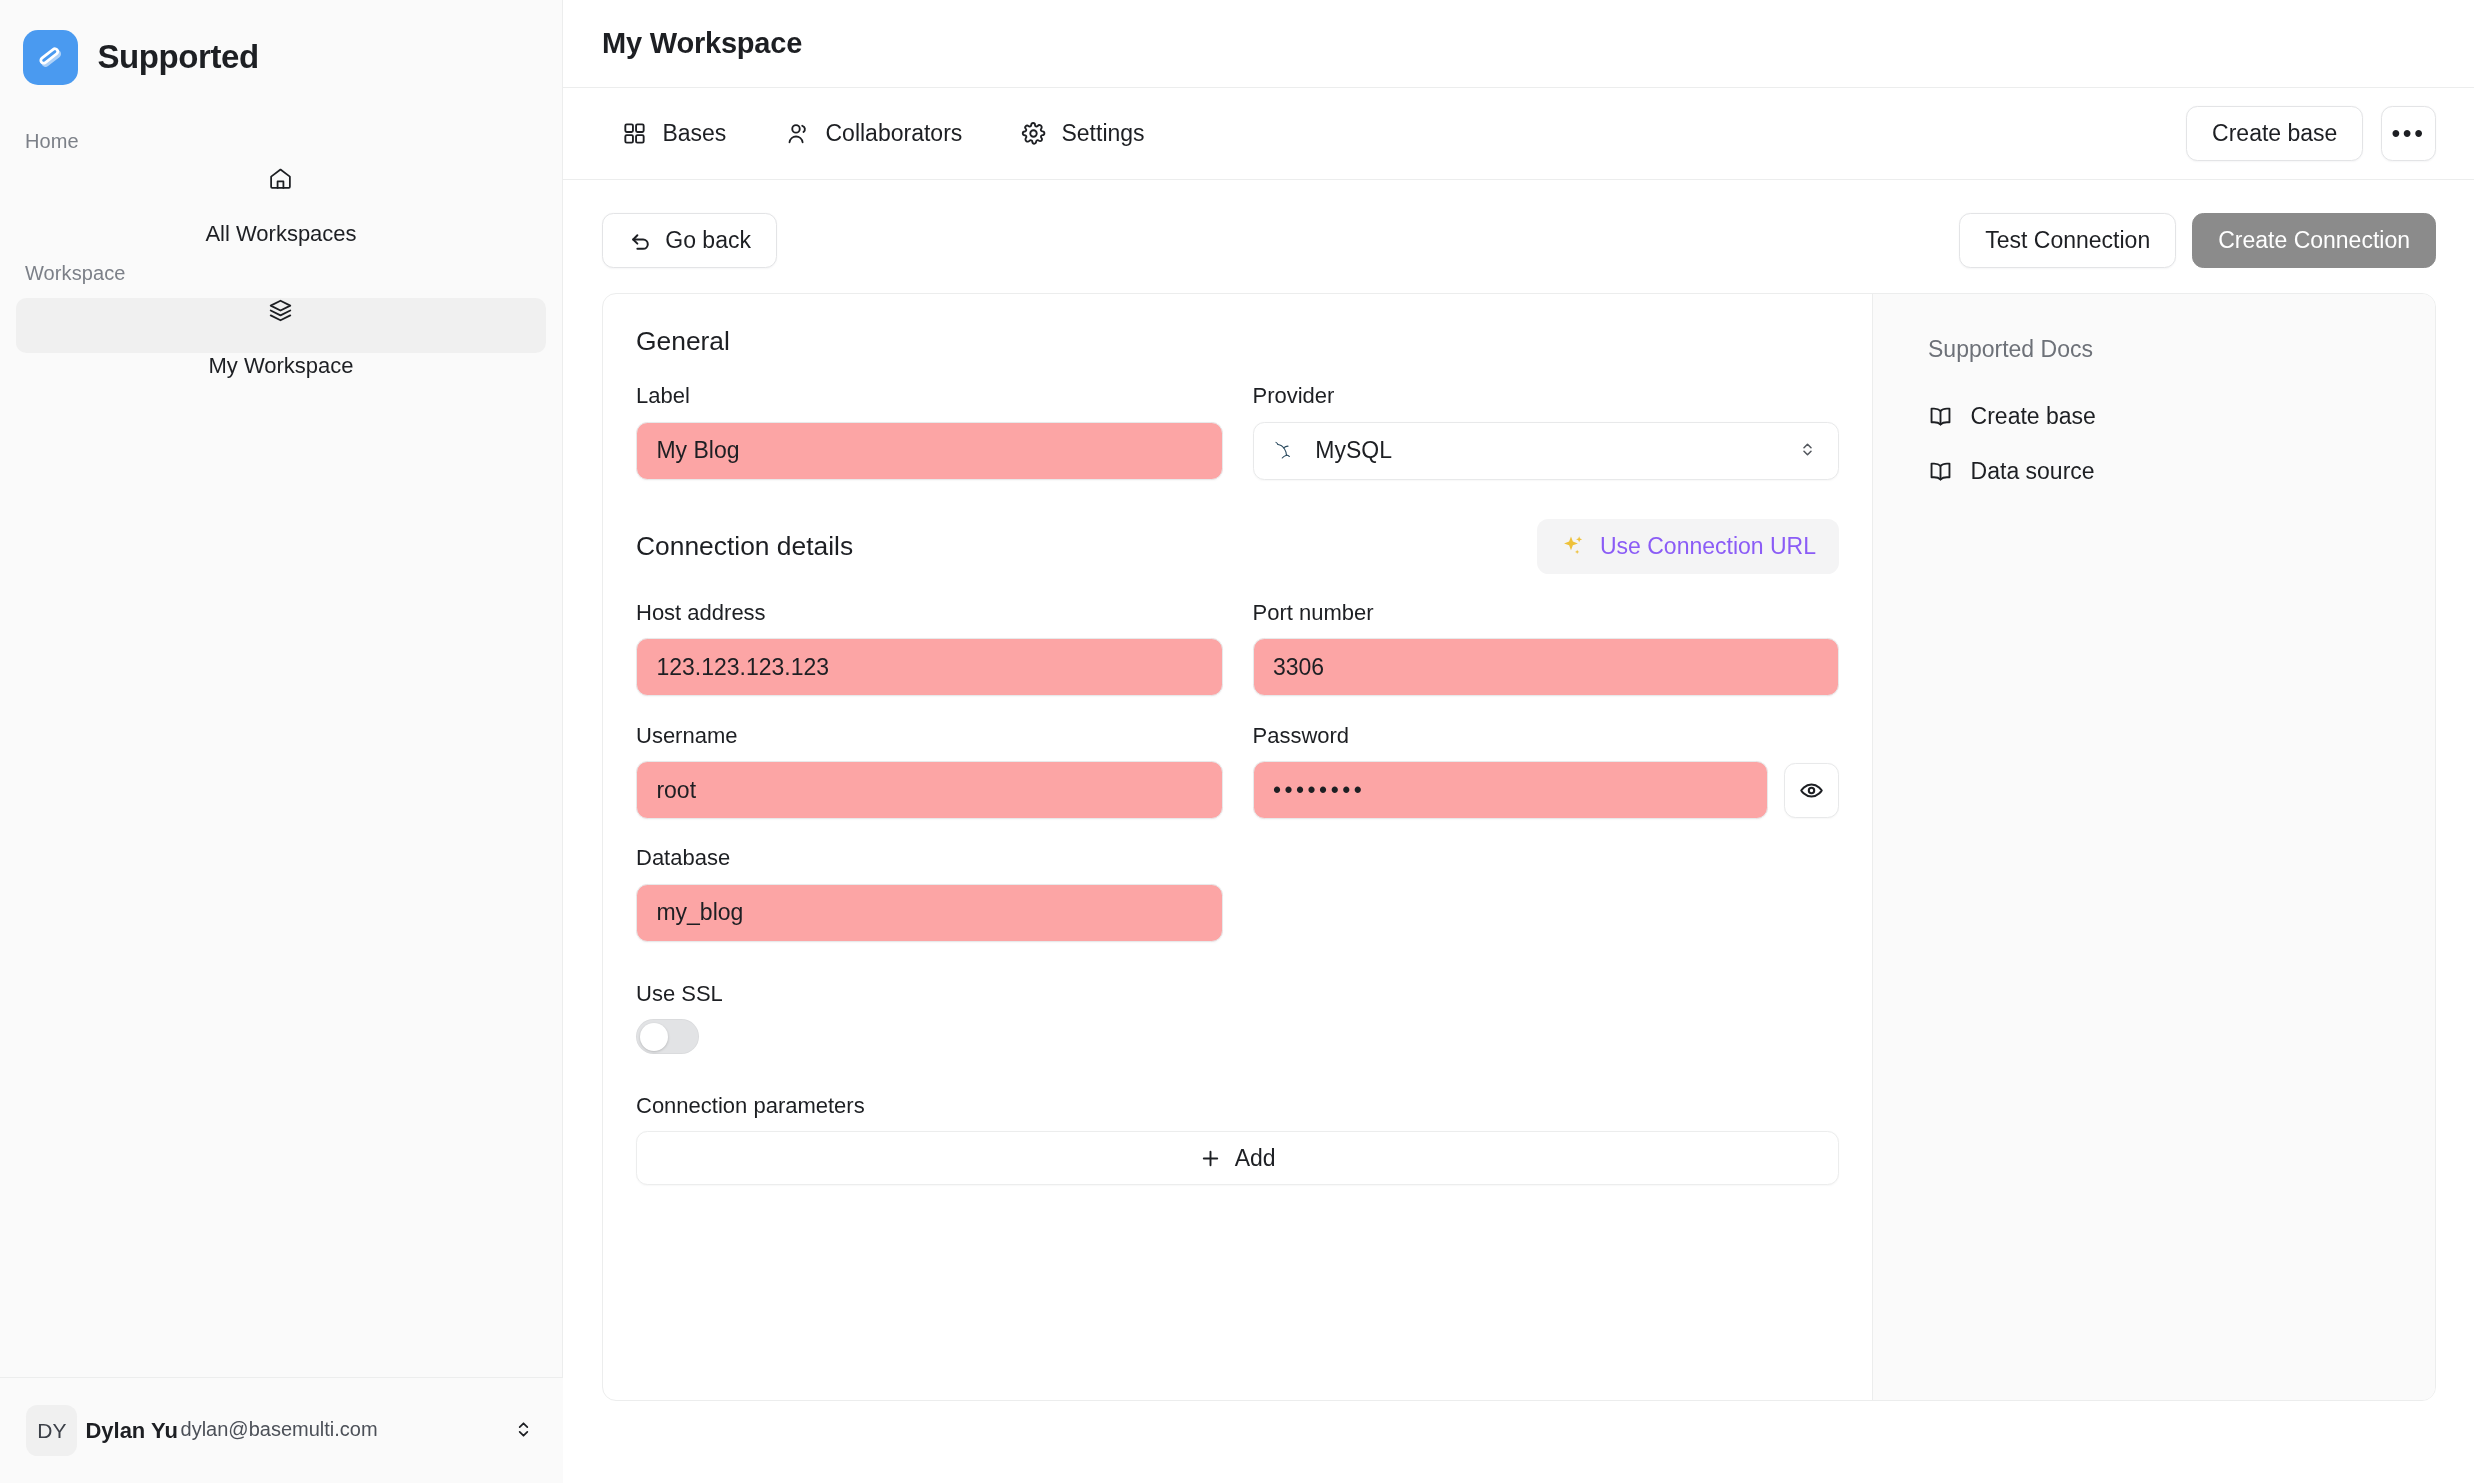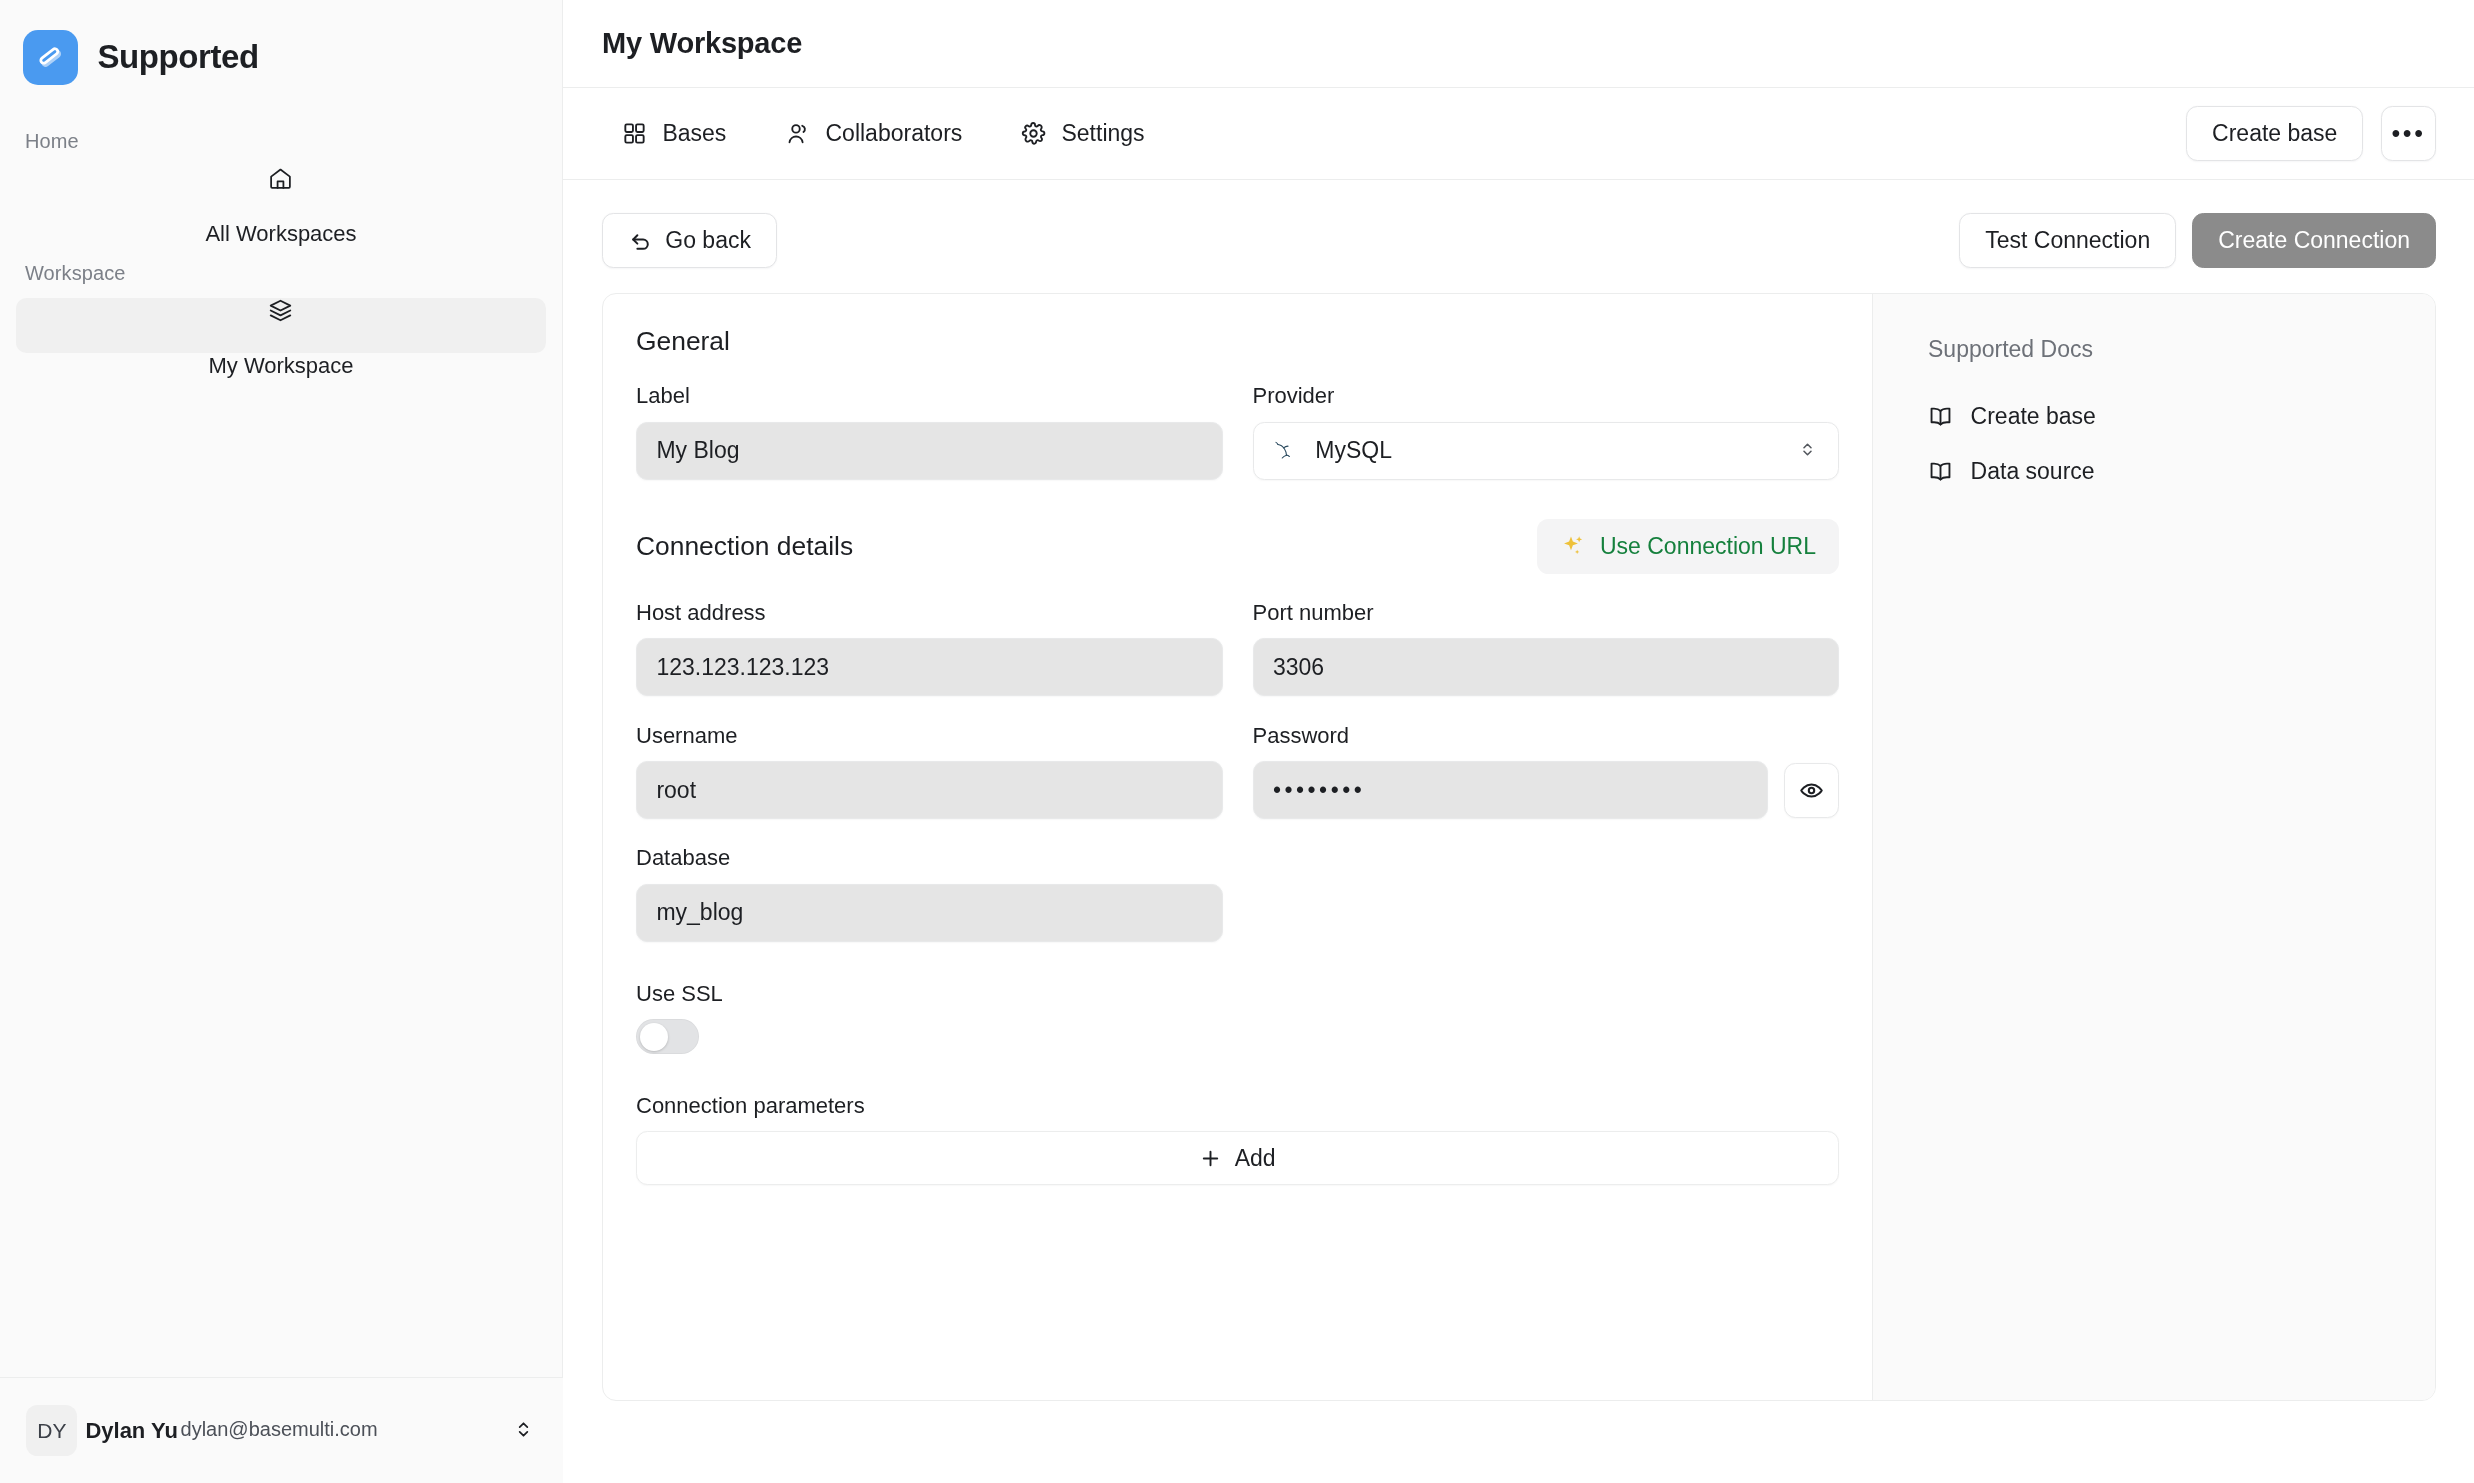--- a/index.html
+++ b/index.html
@@ -126,21 +126,21 @@
   }
 
   .section-title { font-size: 26.4px; font-weight: 400; color: #1d1f23; }
   .section-row { display: flex; align-items: center; justify-content: space-between; }
   .field-grid { display: flex; gap: 30px; margin-top: 26.4px; }
   .field { flex: 1; min-width: 0; }
   .field-label { font-size: 22px; color: #1d1f23; margin-bottom: 12.3px; display:block; }
   .input {
     width: 100%; height: 58px;
     border: 1.8px solid #e8e9ea; border-radius: 11.4px;
-    background: #e5e5e5; padding: 0 19.4px;
+    background: #fca5a5; padding: 0 19.4px;
     font-family: "Liberation Sans", sans-serif;
     font-size: 23px; color: #1d1f23;
     box-shadow: 0 0.9px 1.8px rgba(16,24,40,0.03);
     outline: none;
   }
   .input::placeholder { color: #9aa0a6; }
   .select-like {
     width: 100%; height: 58px;
     border: 1.8px solid #e8e9ea; border-radius: 11.4px;
     background: #fff; padding: 0 17.6px 0 19.4px;
@@ -156,21 +156,21 @@
     width: 55px; height: 55px; flex: 0 0 55px;
     border: 1.8px solid #e8e9ea; border-radius: 11.4px; background: #fff;
     display: flex; align-items: center; justify-content: center; cursor: pointer;
     box-shadow: 0 0.9px 1.8px rgba(16,24,40,0.03);
   }
   .ghost-btn {
     background: #f4f4f5; border: none; border-radius: 11.4px;
     height: 55px; padding: 0 23px;
     display: flex; align-items: center; gap: 14px;
     font-family: "Liberation Sans", sans-serif;
-    font-size: 23px; color: #15803d; cursor: pointer;
+    font-size: 23px; color: #8b5cf6; cursor: pointer;
   }
   .toggle {
     width: 63px; height: 35px; border-radius: 17.6px; background: #e2e3e5;
     display: flex; align-items: center; padding: 3.5px; cursor: pointer;
     box-shadow: inset 0 0 0 0.9px rgba(0,0,0,0.03);
   }
   .toggle .knob { width: 28px; height: 28px; border-radius: 50%; background: #fff; box-shadow: 0 0.9px 2.6px rgba(0,0,0,0.2); }
   .add-btn {
     width: 100%; height: 54px; border: 1.8px solid #eceded; border-radius: 11.4px;
     background: #fff; display: flex; align-items: center; justify-content: center; gap: 12.3px;

